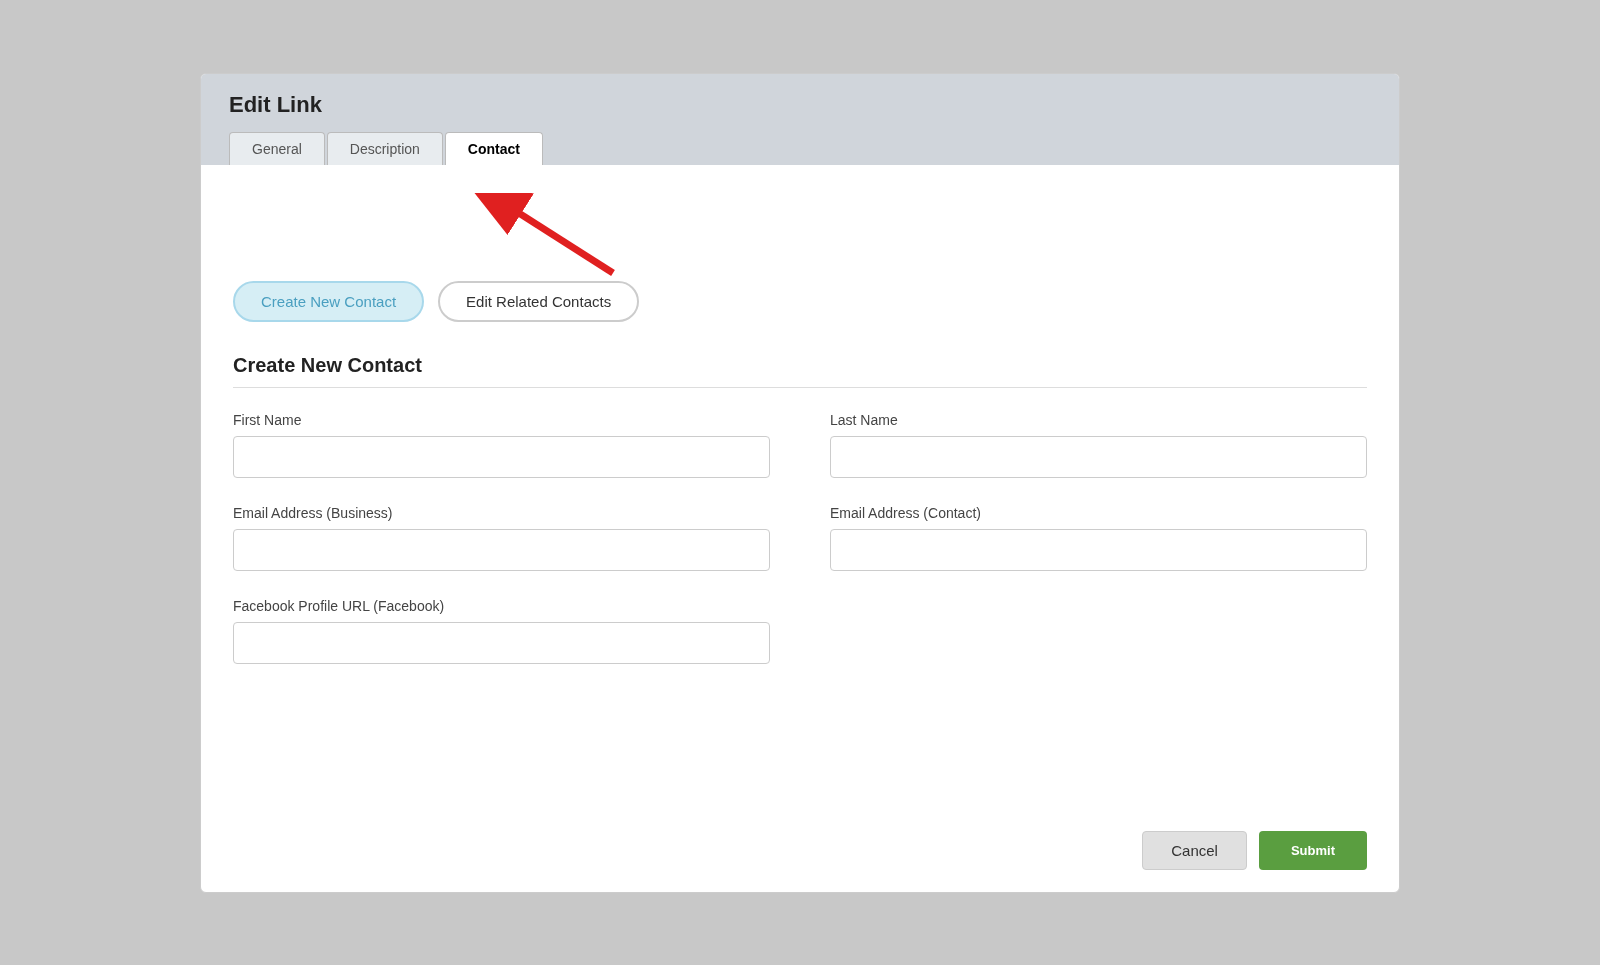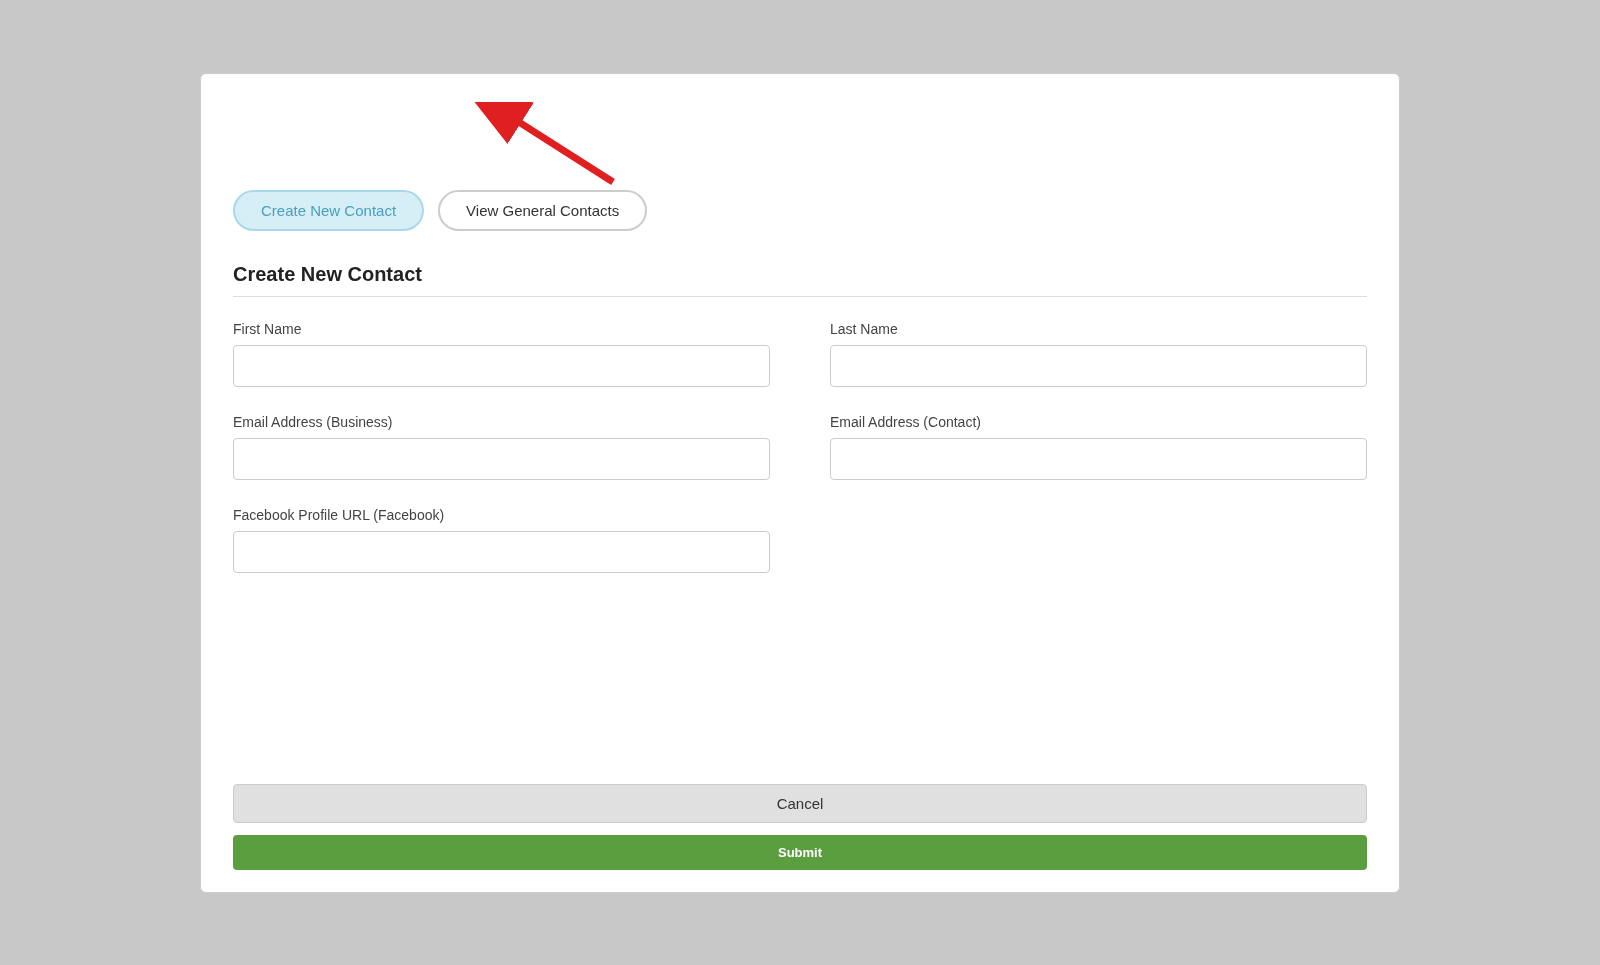--- a/index.html
+++ b/index.html
@@ -150,21 +150,20 @@
       outline: none;
       background: #fff;
     }
 
     
     .dialog-footer {
       display: flex;
       justify-content: flex-end;
       gap: 12px;
       padding: 18px 32px 22px 32px;
-      flex-direction: column;
     }
 
     .btn-cancel {
       background: #e0e0e0;
       color: #333;
       border: 1px solid #ccc;
       border-radius: 4px;
       padding: 10px 28px;
       font-size: 15px;
       cursor: pointer;
@@ -179,39 +178,47 @@
       font-size: 13px;
       cursor: pointer;
       font-weight: 600;
     }
   </style>
 </head>
 <body>
 
 <div class="dialog">
 
+  <div class="dialog-header">
+    <div class="dialog-title">Edit Link</div>
+    <div class="tabs">
+      <div class="tab">General</div>
+      <div class="tab">Description</div>
+      <div class="tab active">Contact</div>
+    </div>
+  </div>
 
   <div class="dialog-body">
 
     <div class="arrow-area">
       <svg class="arrow-svg" width="160" height="90" viewBox="0 0 160 90">
 
         <defs>
           <marker id="arrowhead" markerWidth="10" markerHeight="7" refX="3" refY="3.5" orient="auto">
             <polygon points="0 0, 10 3.5, 0 7" fill="#e02020"></polygon>
           </marker>
         </defs>
 
         <line x1="140" y1="80" x2="30" y2="10" stroke="#e02020" stroke-width="7" marker-end="url(#arrowhead)"></line>
       </svg>
     </div>
 
     <div class="action-buttons">
       <button class="btn-create">Create New Contact</button>
-      <button class="btn-view">View General Contacts</button>
+      <button class="btn-view">Edit Related Contacts</button>
     </div>
 
     <div class="section-title">Create New Contact</div>
     <hr class="section-divider">
 
     <div class="form-grid">
 
       <div class="form-group">
         <label class="form-label">First Name</label>
         <input class="form-input" type="text" style="">

